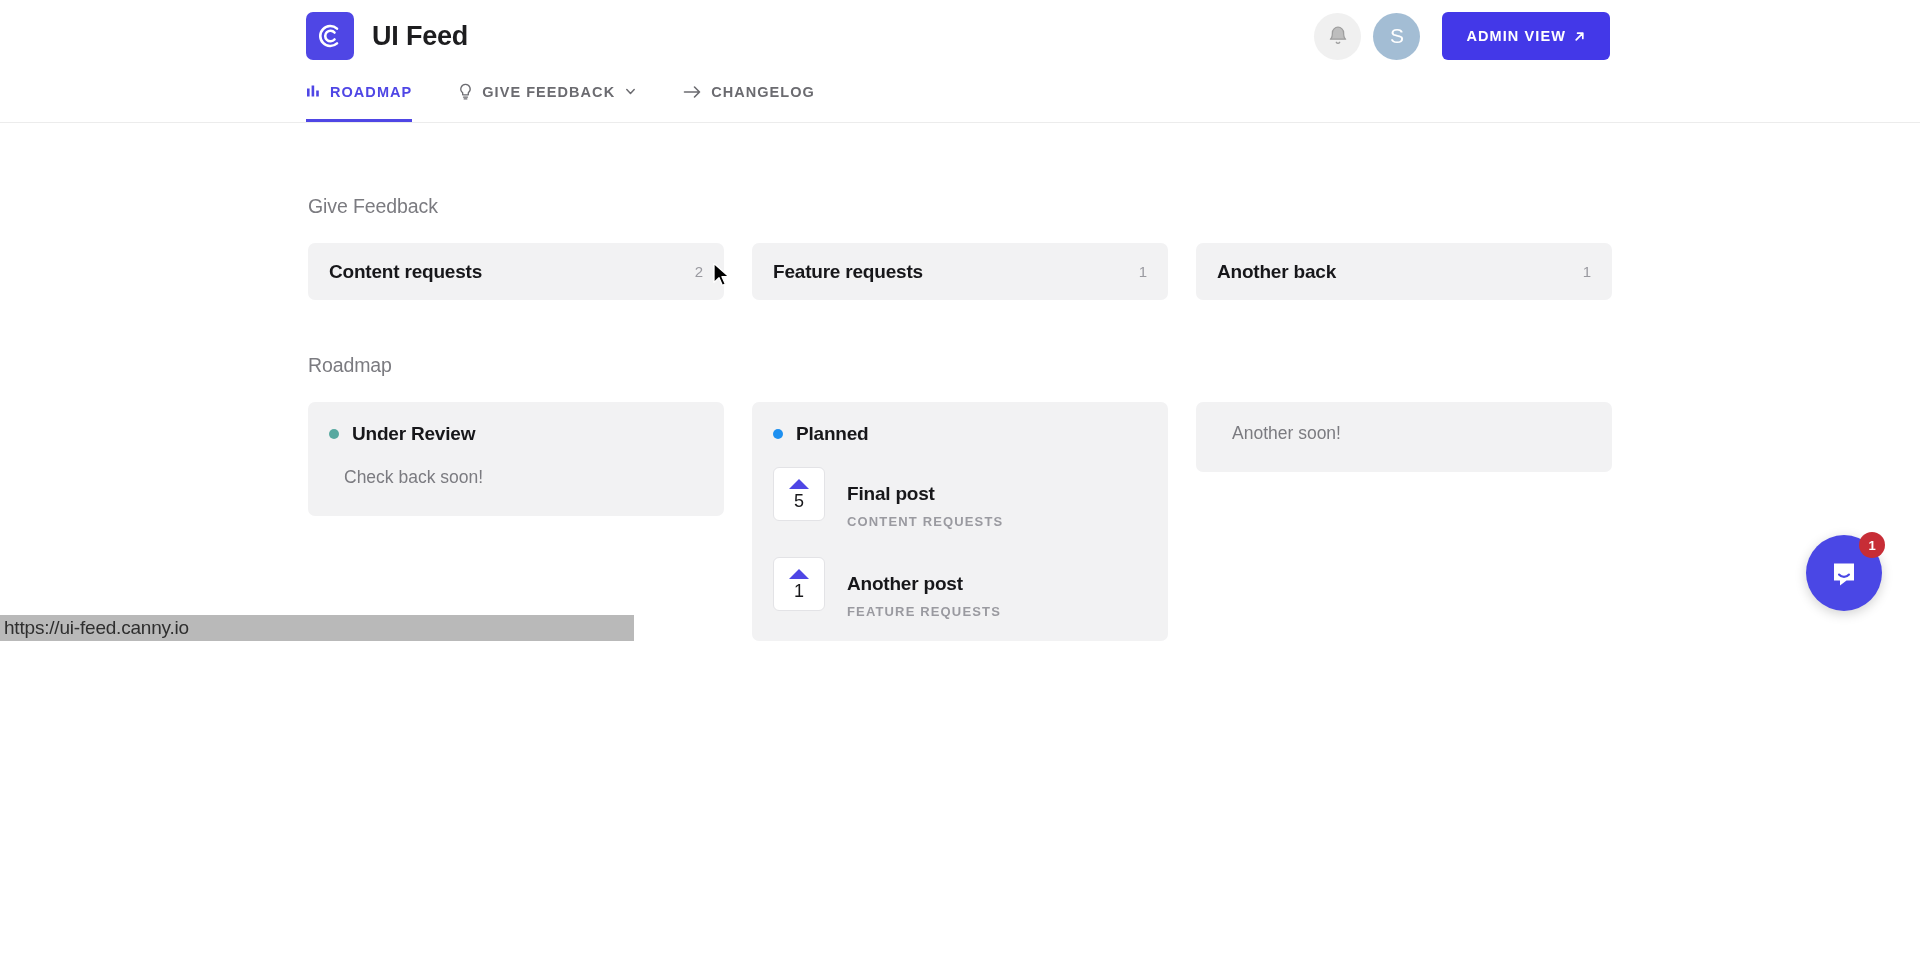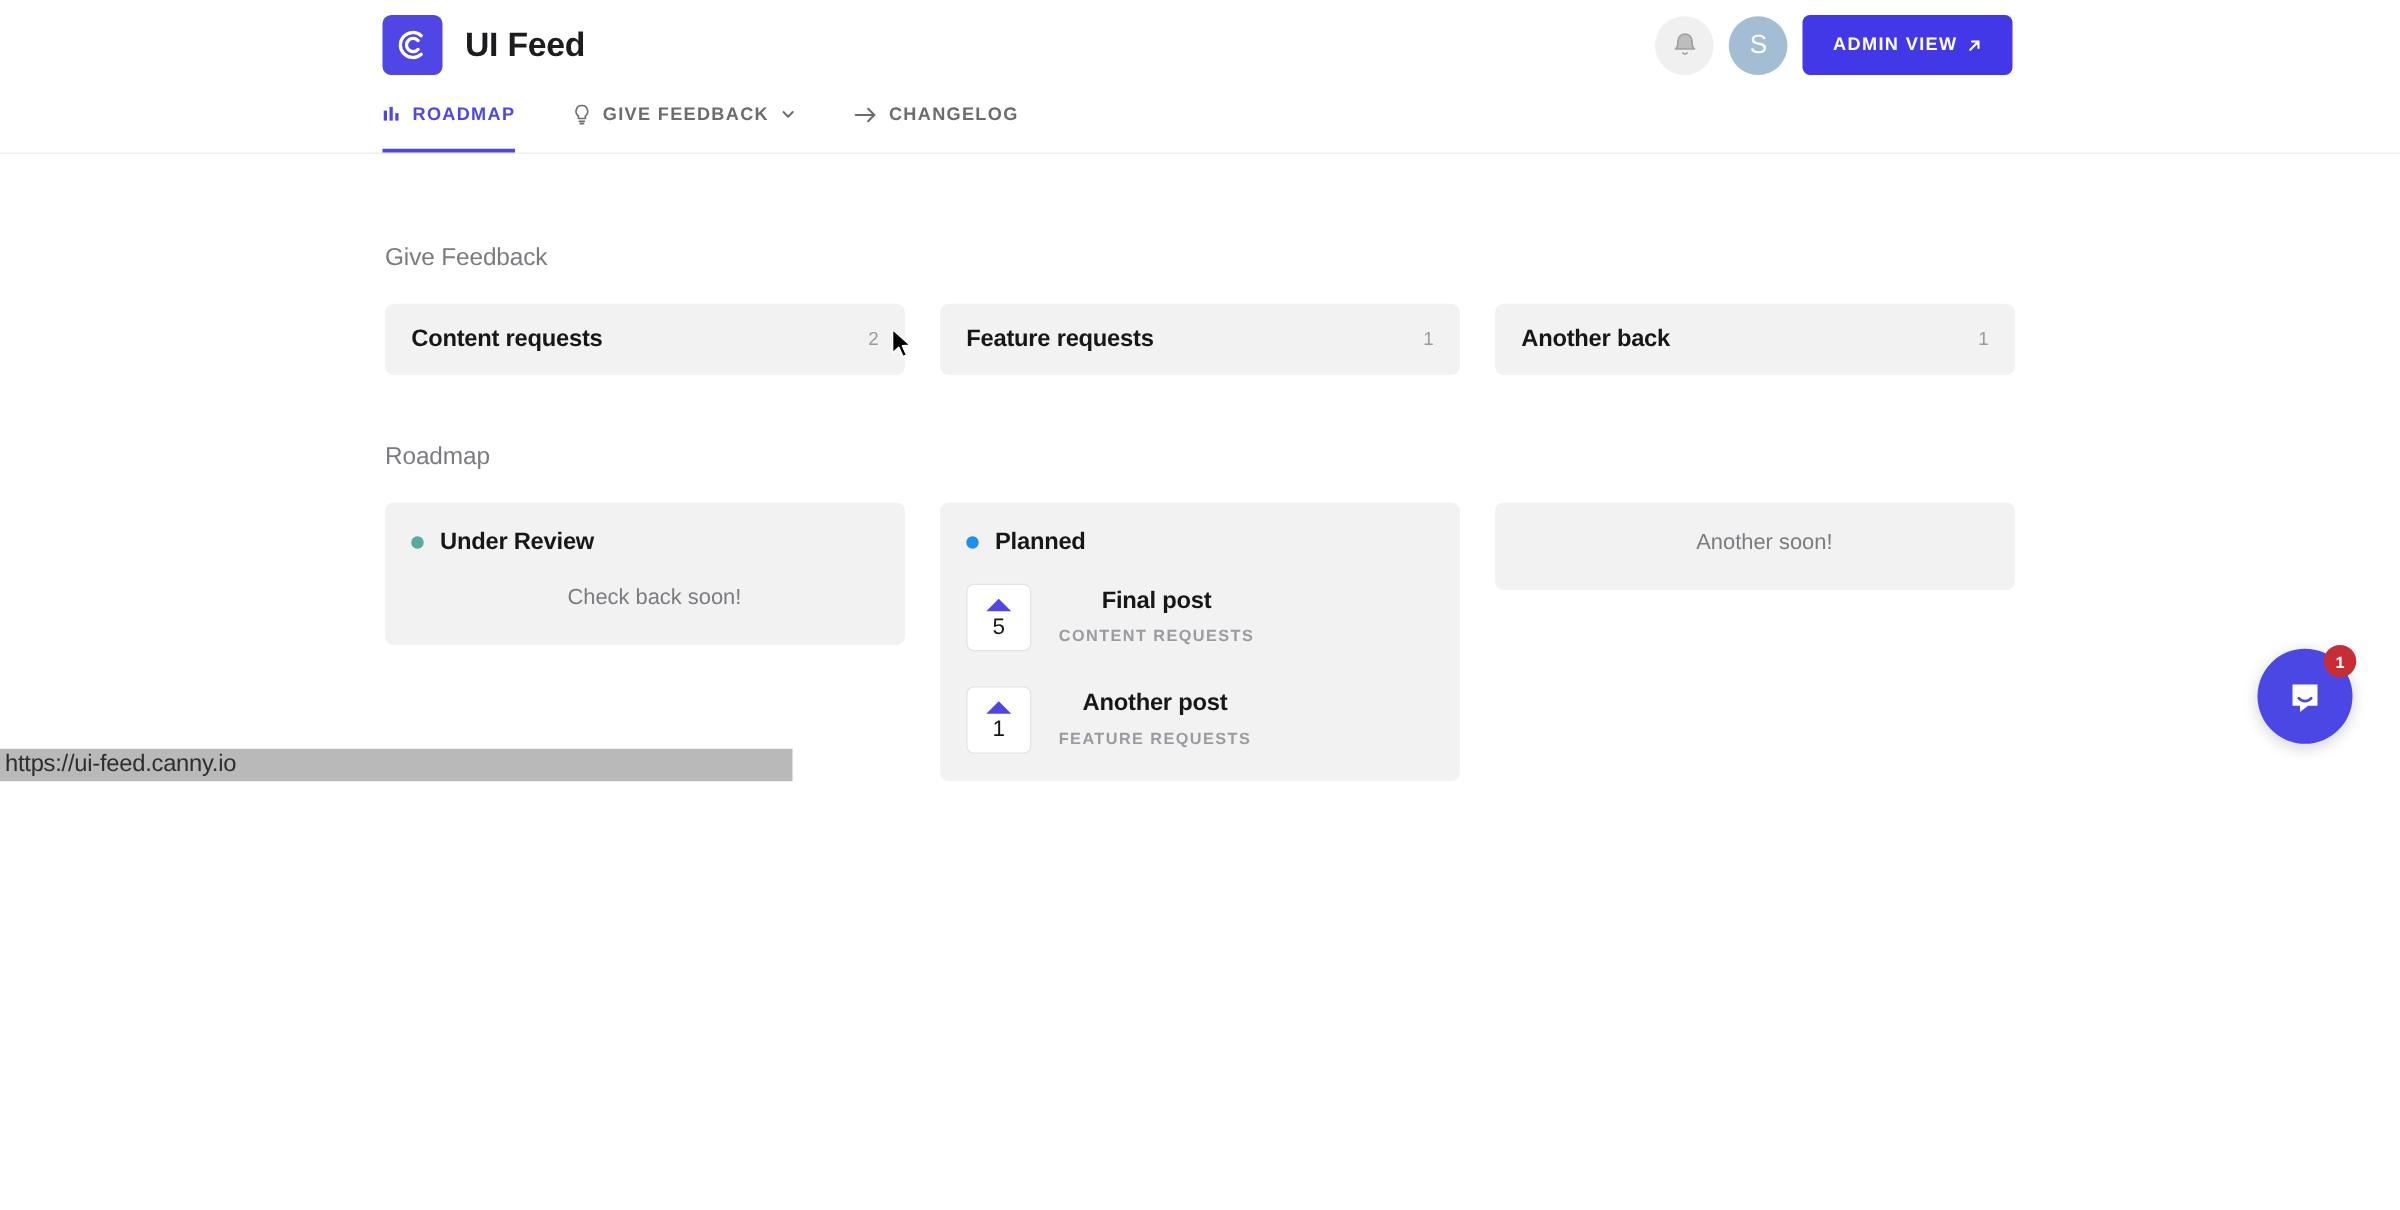--- a/index.html
+++ b/index.html
@@ -81,20 +81,21 @@
     display: flex;
     align-items: center;
     justify-content: center;
     color: #ffffff;
     font-size: 21px;
     font-weight: 500;
     cursor: pointer;
     user-select: none;
   }
   .admin-btn {
+    margin-left: 10px;
     height: 48px;
     padding: 0 24px;
     border: none;
     border-radius: 6px;
     background: #4338e8;
     color: #ffffff;
     font-family: "Liberation Sans", sans-serif;
     font-size: 14.5px;
     font-weight: 700;
     letter-spacing: 1.1px;
@@ -189,21 +190,20 @@
     font-size: 15px;
     color: #9a9aa0;
     font-weight: 400;
   }
 
   
   .roadmap-col {
     background: #f2f2f3;
     border-radius: 7px;
     padding: 21px 0 14px 0;
-    text-align: center;
   }
   .col-head {
     display: flex;
     align-items: center;
     gap: 13px;
     padding: 0 21px;
     margin-bottom: 22px;
   }
   .status-dot {
     width: 10px;
@@ -252,21 +252,21 @@
     border-left: 10px solid transparent;
     border-right: 10px solid transparent;
     border-bottom: 10px solid #4f46e5;
   }
   .vote-count {
     font-size: 18px;
     color: #17171a;
     font-weight: 400;
     line-height: 1;
   }
-  .post-body { padding-top: 3px; }
+  .post-body { padding-top: 3px; margin-top: 13px; }
   .post-title {
     font-size: 19px;
     font-weight: 700;
     color: #17171a;
     letter-spacing: -0.2px;
     margin-bottom: 9px;
   }
   .post-board {
     font-size: 13px;
     font-weight: 700;

